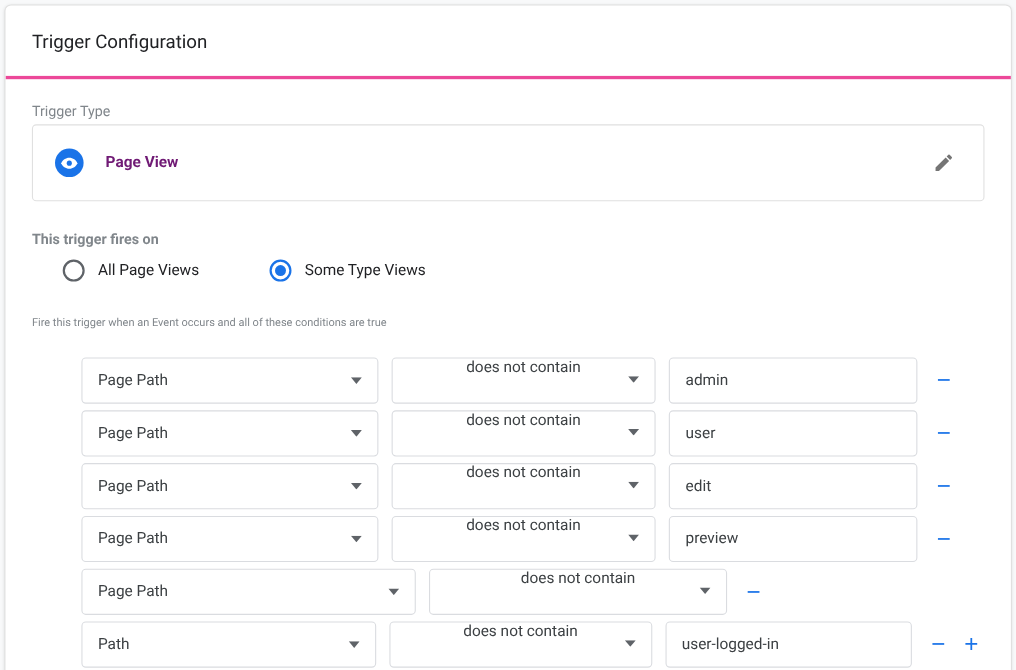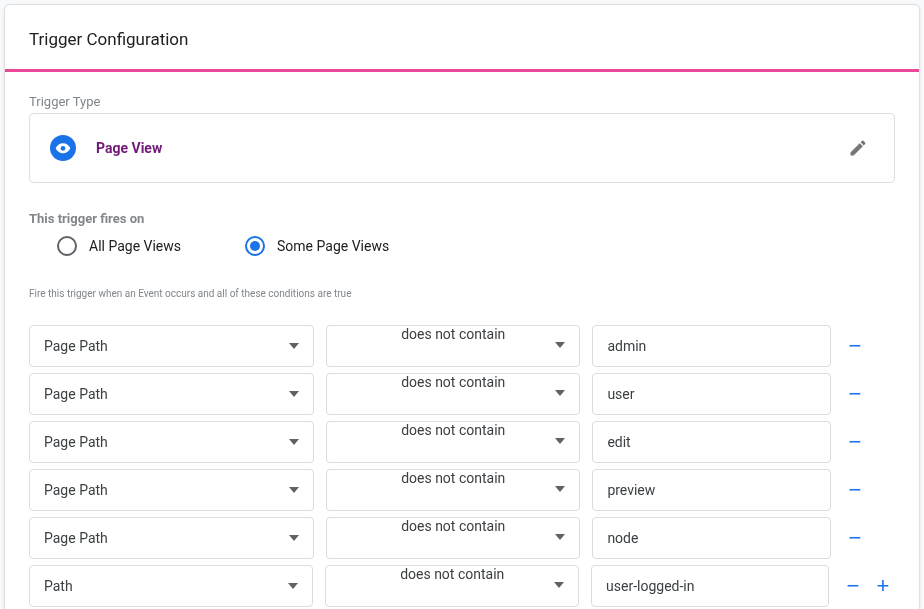--- a/index.html
+++ b/index.html
@@ -137,21 +137,21 @@
       font-size: 14px;
       color: #3c4043;
       cursor: pointer;
       position: relative;
     }
     .select-box .caret {
       margin-left: auto;
       color: #5f6368;
     }
     .select-box .caret svg { display: block; }
-    .variable-col { width: 304px; }
+    .variable-col { width: 304px; margin-left: 45px; }
     .operator-col { width: 271px; flex-direction: column; }
     .value-col { width: 254px; }
     .text-input {
       height: 42px;
       border: 1px solid #dadce0;
       border-radius: 4px;
       padding: 0 14px;
       font-size: 14px;
       color: #3c4043;
       font-family: inherit;
@@ -206,21 +206,21 @@
     </div>
 
     <div class="fires-label">This trigger fires on</div>
     <div class="radio-row">
       <div class="radio-item">
         <div class="radio-circle unchecked"></div>
         <div class="radio-label">All Page Views</div>
       </div>
       <div class="radio-item">
         <div class="radio-circle checked"></div>
-        <div class="radio-label">Some Page Views</div>
+        <div class="radio-label">Some Type Views</div>
       </div>
     </div>
 
     <div class="cond-label">Fire this trigger when an Event occurs and all of these conditions are true</div>
     <div id="conditions-container">
         <div class="cond-row">
           <div class="select-box variable-col">
             <span>Page Path</span>
             <span class="caret">
               <svg width="10" height="6" viewBox="0 0 10 6">
@@ -325,21 +325,20 @@
             </span>
           </div>
           <div class="select-box operator-col">
             <span>does not contain</span>
             <span class="caret">
               <svg width="10" height="6" viewBox="0 0 10 6">
                 <path d="M0 0 L5 6 L10 0 Z" fill="currentColor"></path>
               </svg>
             </span>
           </div>
-          <input type="text" class="text-input value-col" value="node" style="">
           <div class="row-actions">
             <button class="icon-btn">
               <span>−</span>
             </button>
           </div>
         </div>
         <div class="cond-row">
           <div class="select-box variable-col">
             <span>Path</span>
             <span class="caret">

